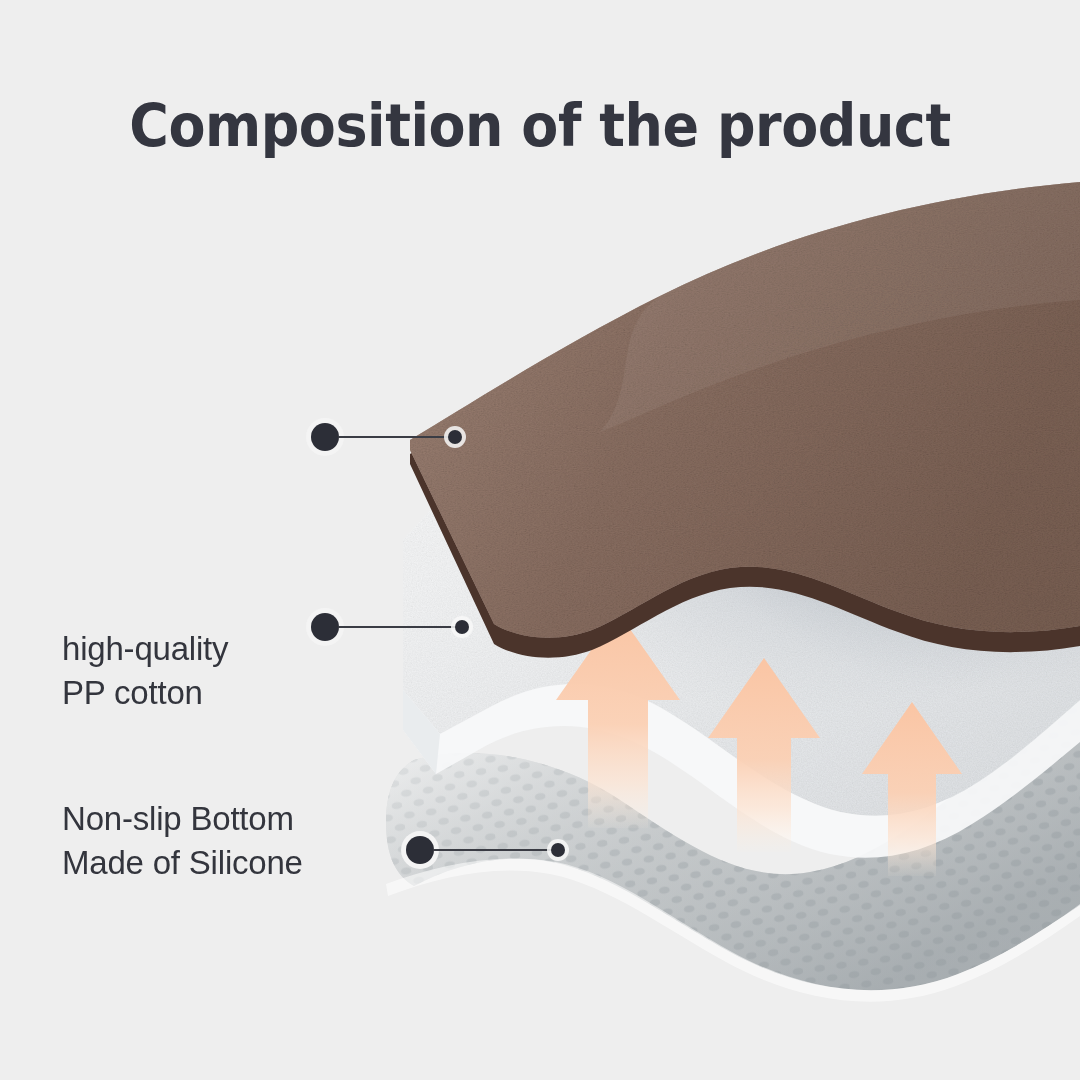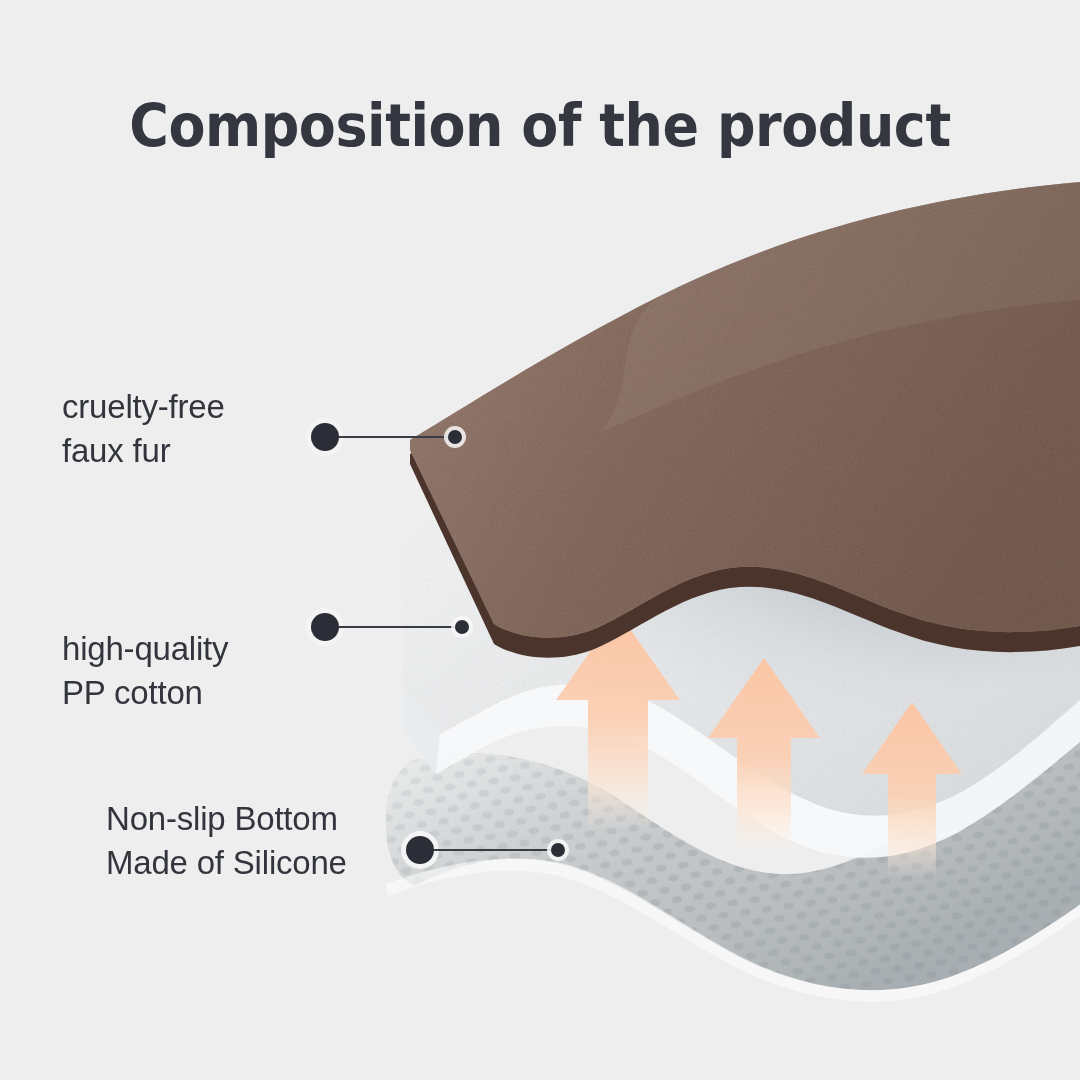--- a/index.html
+++ b/index.html
@@ -58,21 +58,21 @@
     font-family: "Liberation Sans", sans-serif;
     font-weight: 400;
     font-size: 33px;
     line-height: 1.32;
     color: #33353d;
     white-space: pre-line;
     letter-spacing: -0.2px;
   }
   .callout-label.l1 { left: 62px; top: 385px; }
   .callout-label.l2 { left: 62px; top: 595px; margin-top: 32px; }
-  .callout-label.l3 { left: 62px; top: 797px; margin-left: 44px; }
+  .callout-label.l3 { left: 62px; top: 797px; }
 
   
   .leader {
     position: absolute;
     height: 40px;
   }
   .leader .ring {
     position: absolute;
     left: 0;
     top: 50%;
@@ -358,22 +358,20 @@
     </svg>
   </div>
 
   <div class="leader" style="left:306px; top:417px; width:170px;">
     <span class="ring"></span>
     <span class="bigdot"></span>
     <span class="line" style="width:118px;"></span>
     <span class="endring" style="left:138px;"></span>
     <span class="enddot" style="left:142px;"></span>
   </div>
-  <div class="callout-label l1">cruelty-free
-faux fur</div>
 
   <div class="leader" style="left:306px; top:607px; width:180px;">
     <span class="ring"></span>
     <span class="bigdot"></span>
     <span class="line" style="width:125px;"></span>
     <span class="endring" style="left:145px;"></span>
     <span class="enddot" style="left:149px;"></span>
   </div>
   <div class="callout-label l2">high-quality
 PP cotton</div>

